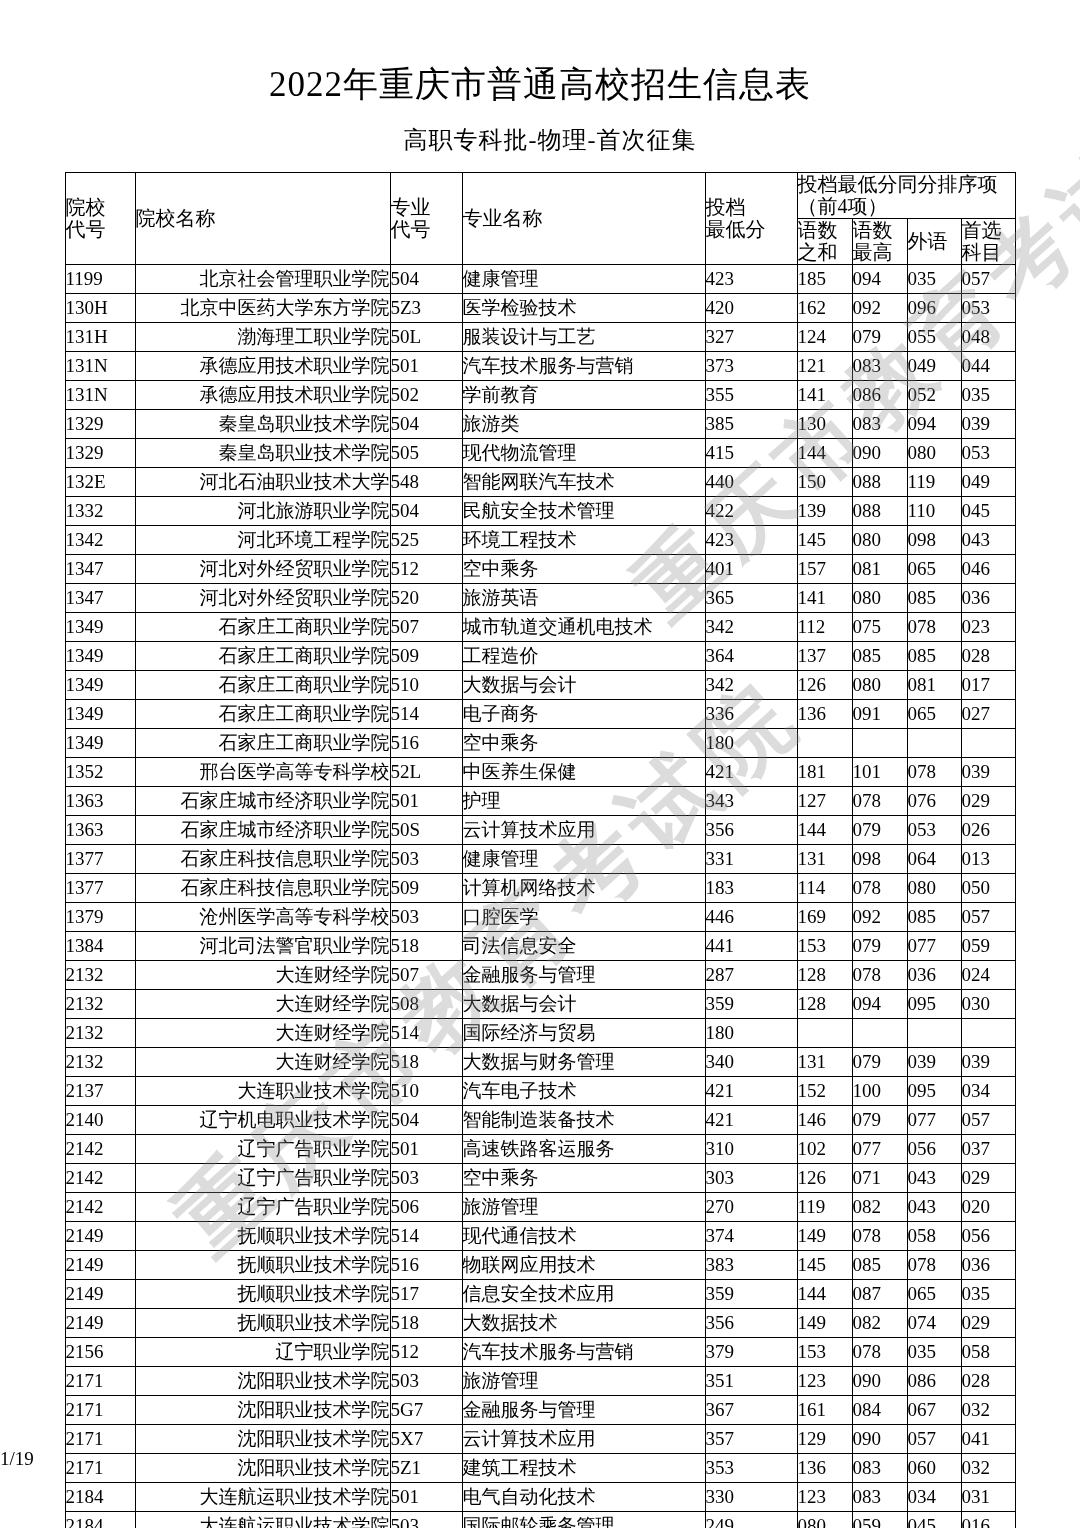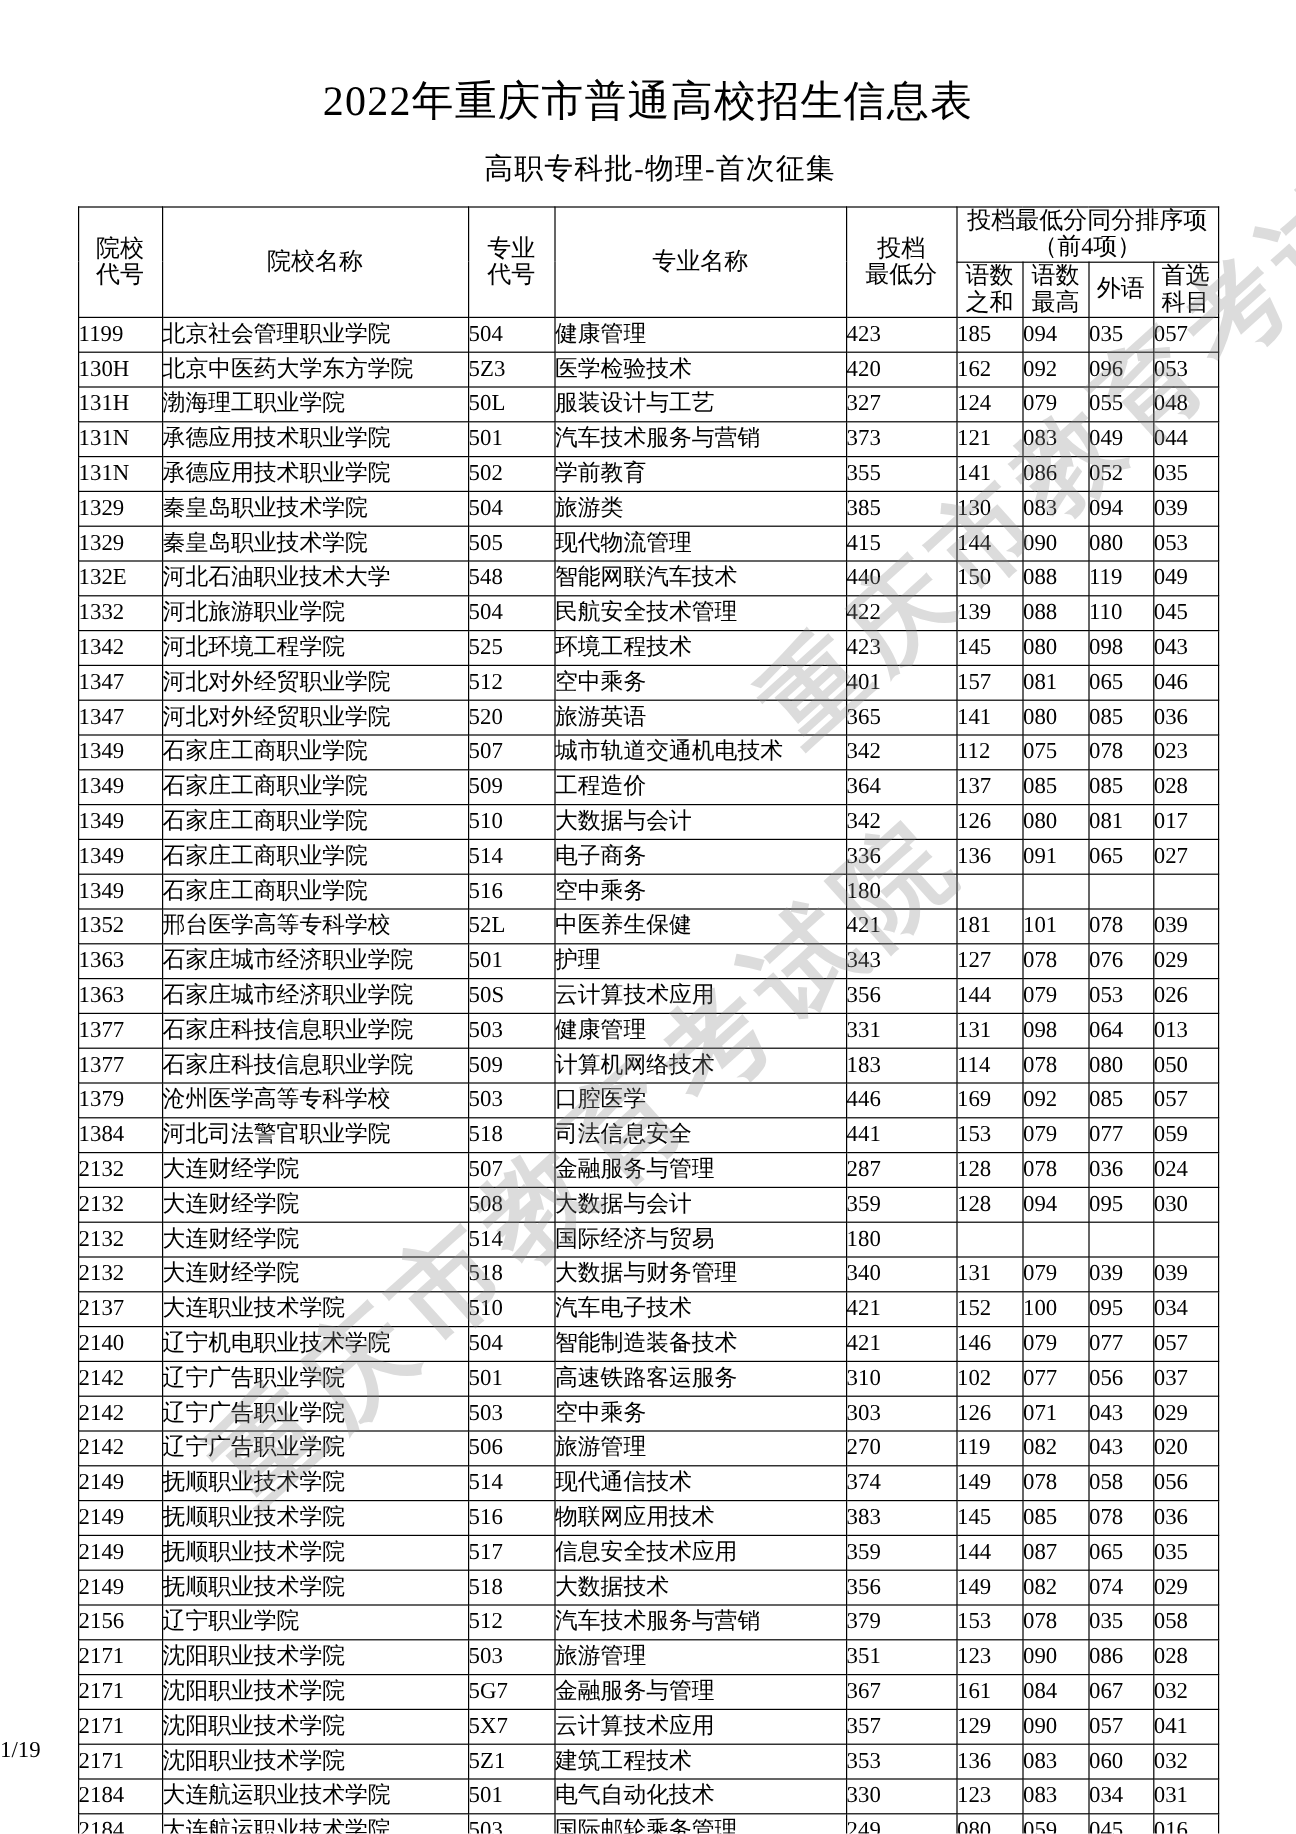--- a/index.html
+++ b/index.html
@@ -76,30 +76,30 @@
     line-height:1.15;
   }
   thead th{
     text-align:center;
     vertical-align:middle;
     font-size:20px;
   }
   .th-stack{
     display:flex;
     flex-direction:column;
-    align-items:center;
+    align-items:flex-start;
     justify-content:center;
     line-height:1.12;
   }
   tbody td{
     height:28px;
     vertical-align:middle;
   }
   .c-code{ text-align:left; padding-left:7px;margin-top:40px; }
-  .c-school{ text-align:left; padding-left:8px; }
+  .c-school{ text-align:right; padding-left:8px; }
   .c-mcode{ text-align:left; padding-left:7px; }
   .c-major{ text-align:left; padding-left:10px; }
   .c-num{ text-align:left; padding-left:7px; }
 
   col.w-code{width:70px;}
   col.w-school{width:255px;}
   col.w-mcode{width:72px;}
   col.w-major{width:243px;}
   col.w-score{width:92px;}
   col.w-r1{width:55px;}

